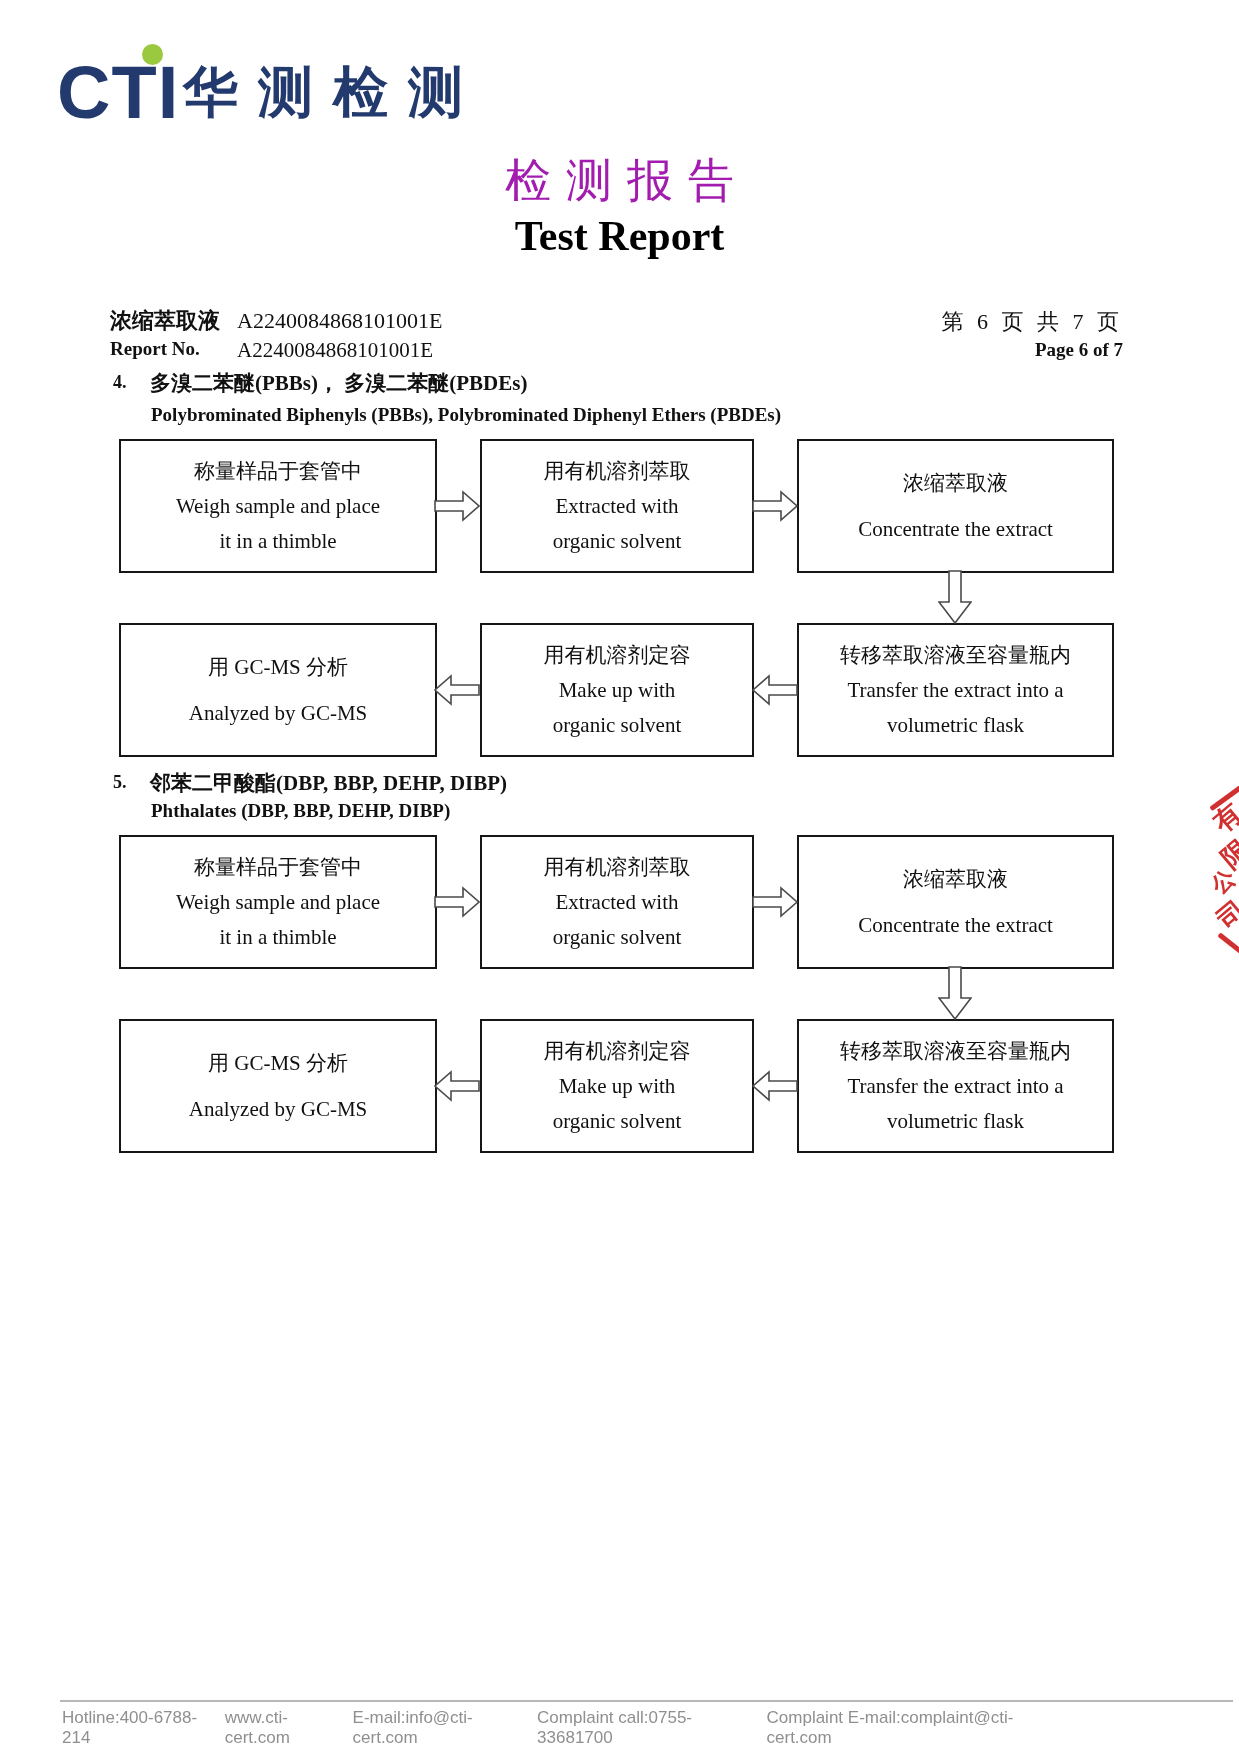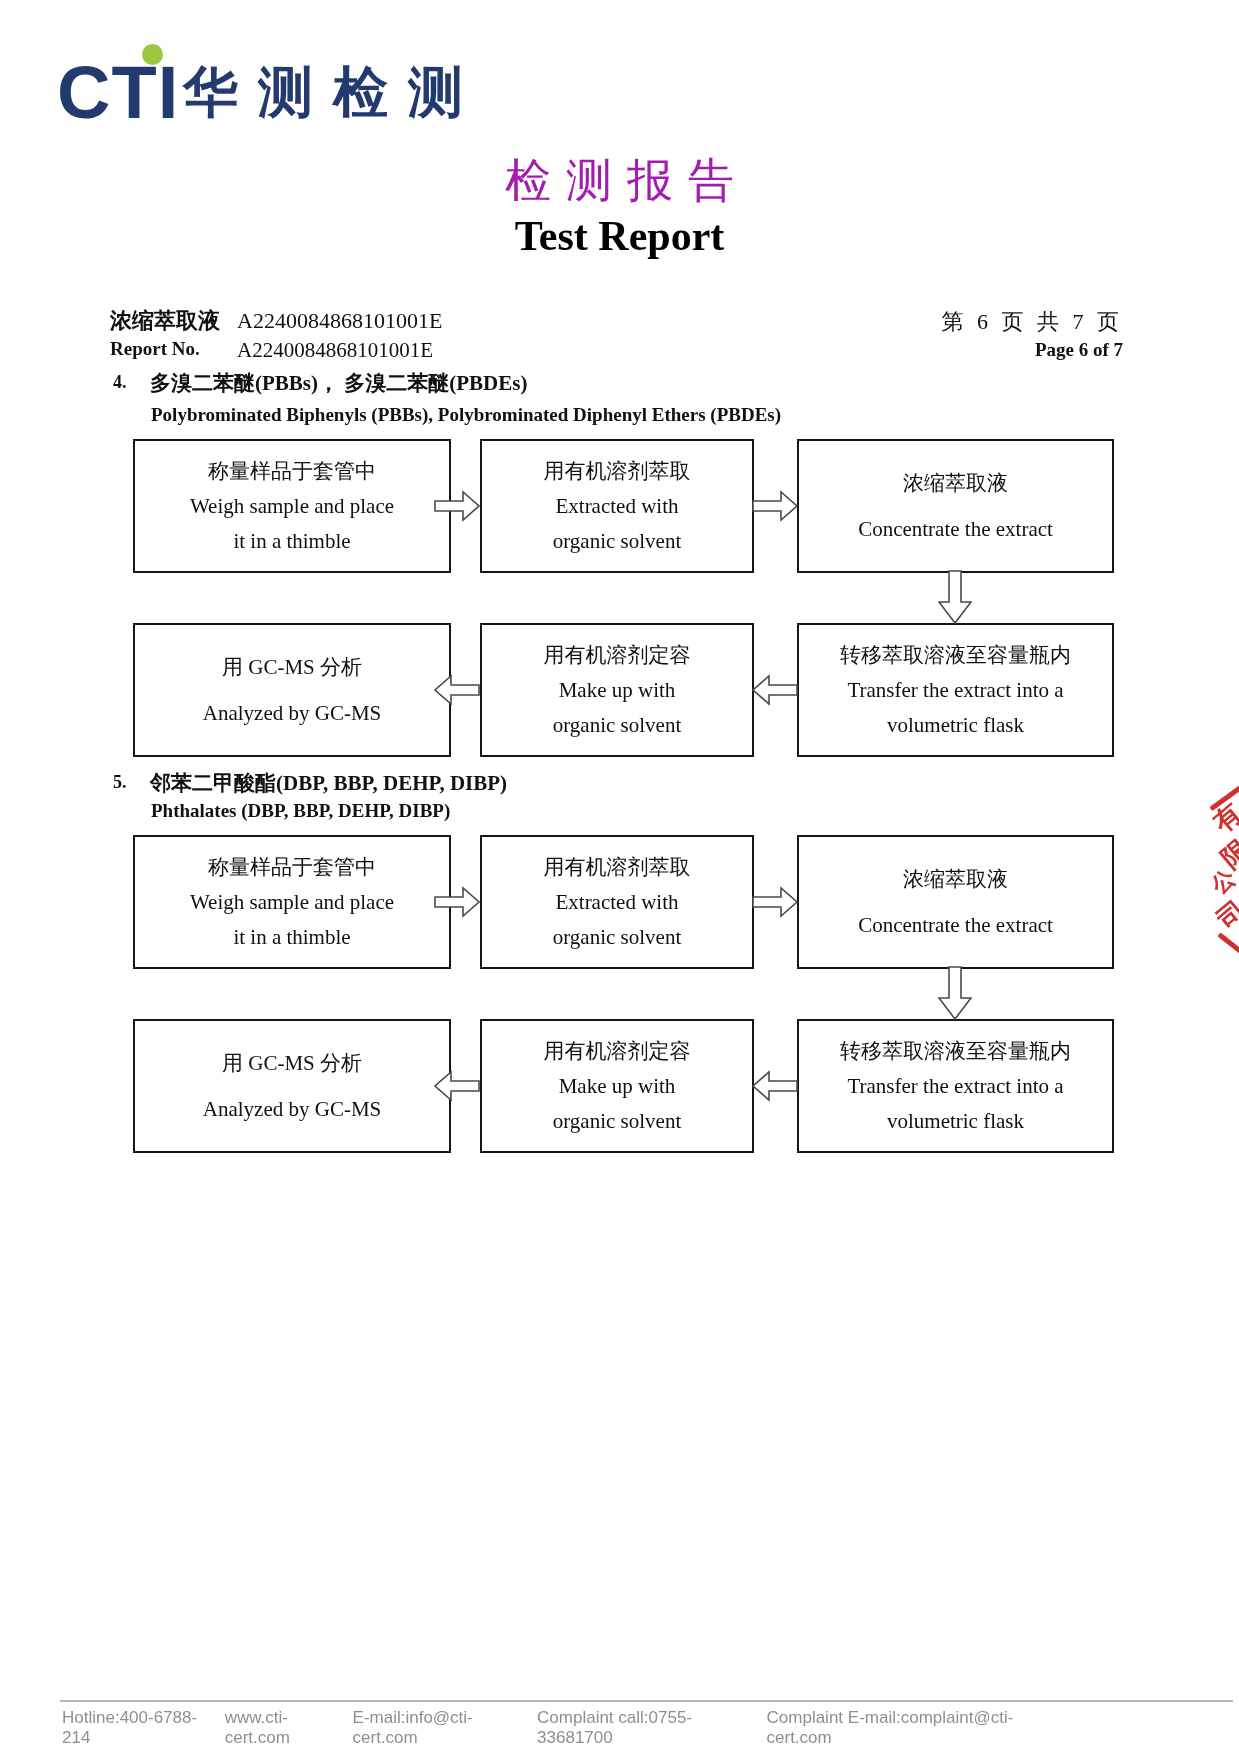--- a/index.html
+++ b/index.html
@@ -51,21 +51,21 @@
   .flowchart { position:absolute; left:0; width:1239px; height:320px; }
   #chart-0 { top:439px; }
   #chart-1 { top:835px; }
   .fbox {
     position:absolute; background:#fff; border:2px solid #161616;
     display:flex; flex-direction:column; justify-content:space-evenly; align-items:center;
     text-align:center; padding:8px 4px; font-size:21px; line-height:1.25; color:#101010;
   }
   .r1 { top:0; height:134px; }
   .r2 { top:184px; height:134px; }
-  .cA { left:133px; width:318px; }
+  .cA { left:119px; width:318px; }
   .cB { left:480px; width:274px; }
   .cC { left:797px; width:317px; }
   .arrow { position:absolute; }
   .ar1a { left:434px; top:51px; }
   .ar1b { left:752px; top:51px; }
   .ar2a { left:434px; top:235px; }
   .ar2b { left:752px; top:235px; }
   .ardown { left:938px; top:131px; }
   .arrow svg { display:block; }
   

